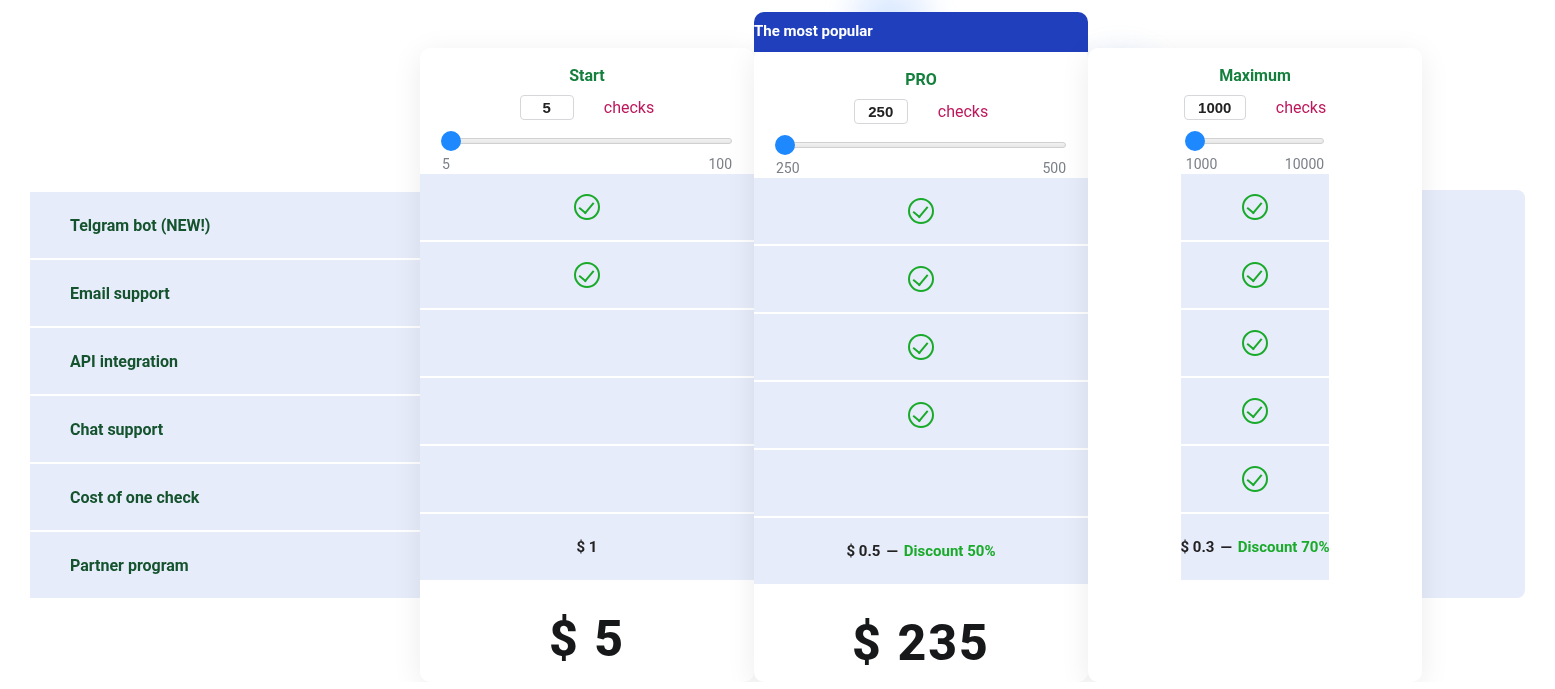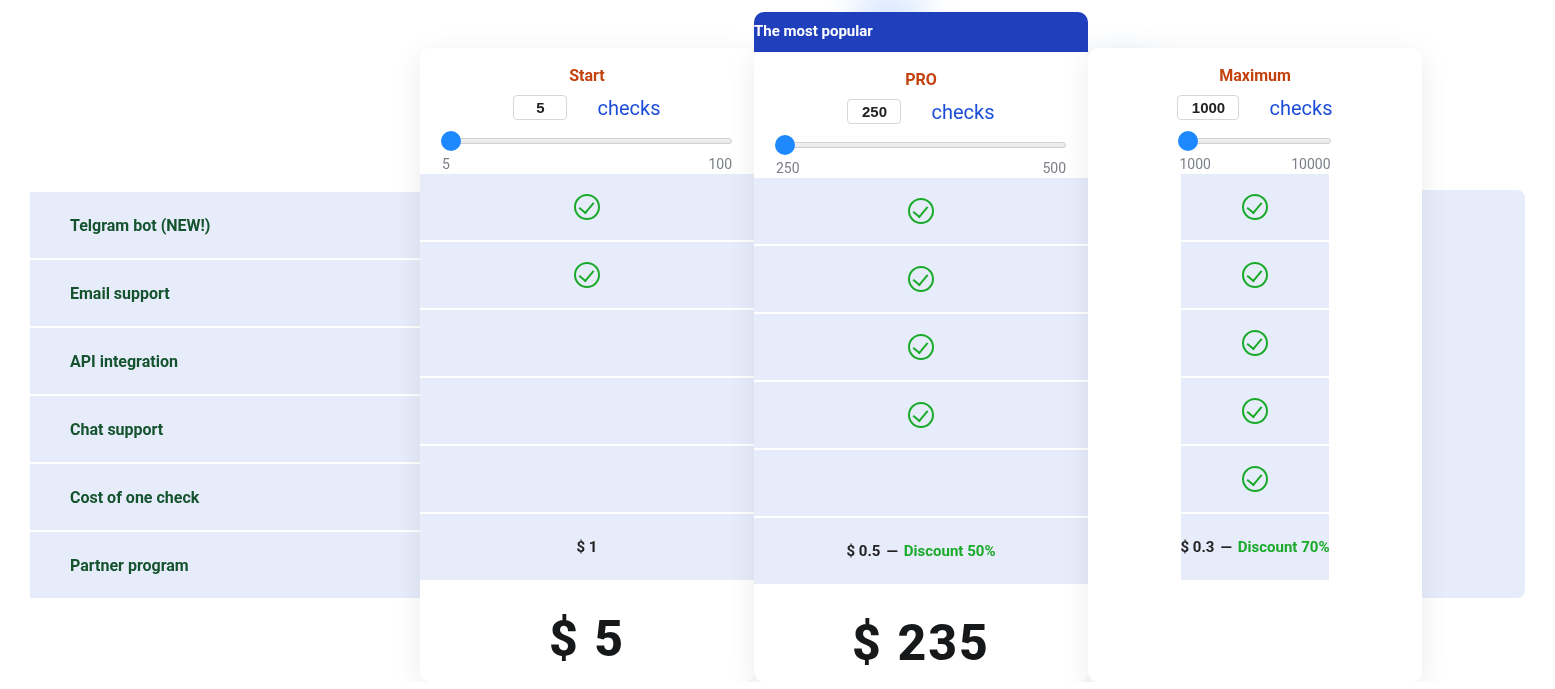--- a/index.html
+++ b/index.html
@@ -38,42 +38,42 @@
     border-top-left-radius: 10px;
     border-top-right-radius: 10px;
     margin-top: -36px;
     position: relative;
   }
   .card-inner { padding: 18px 20px 0 20px; }
   .plan-name {
     text-align: center;
     font-weight: 700;
     font-size: 16px;
-    color: #c2410c;
+    color: #15803d;
     margin-bottom: 10px;
   }
   .checks-row {
     display: flex;
     align-items: center;
     justify-content: center;
     gap: 10px;
     margin-bottom: 18px;
   }
   .checks-input {
     width: 54px;
     text-align: center;
     font-weight: 700;
     font-size: 15px;
     padding: 3px 0;
     border: 1px solid #d5d7db;
     border-radius: 4px;
     color: #222;
   }
   .checks-input.wide { width: 62px; }
-  .checks-label { color: #1d4ed8; font-size: 20px; margin-left: 20px; }
+  .checks-label { color: #be185d; font-size: 16px; margin-left: 20px; }
   .slider-wrap { position: relative; padding: 0 2px; }
   .slider-track {
     height: 6px;
     background: linear-gradient(#f1f1f1,#e7e7e7);
     border: 1px solid #d0d0d0;
     border-radius: 4px;
     position: relative;
   }
   .slider-thumb {
     position: absolute;

